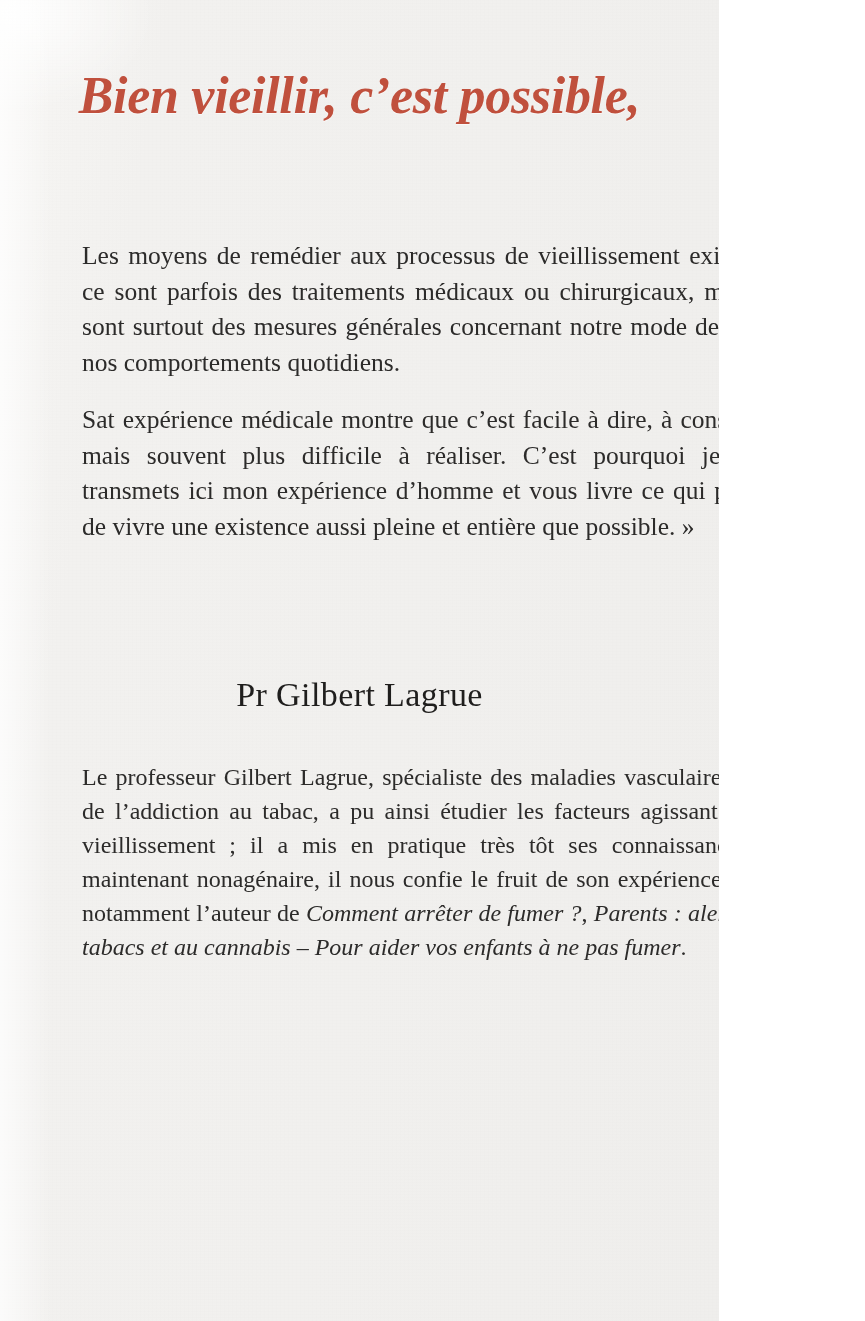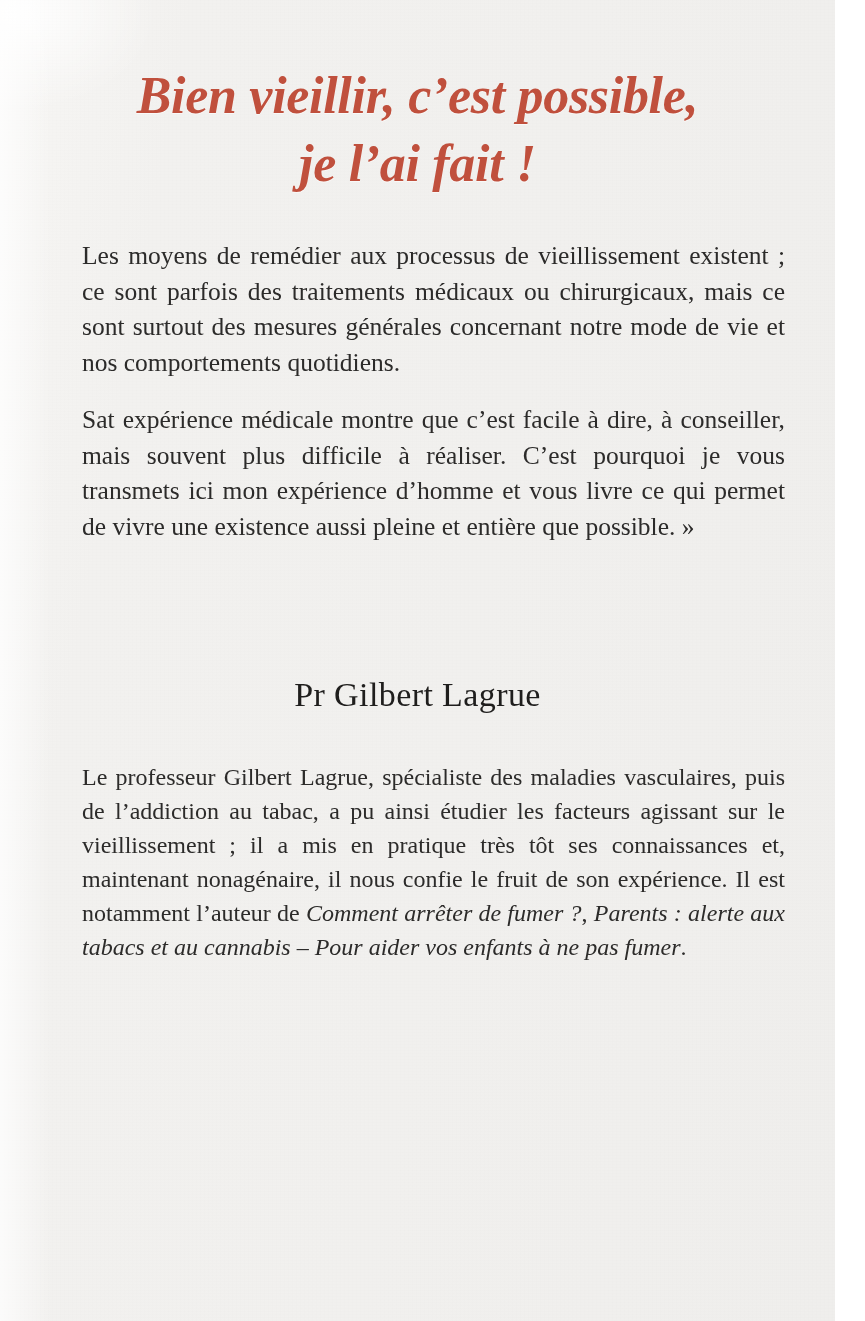--- a/index.html
+++ b/index.html
@@ -6,21 +6,21 @@
     margin: 0;
     padding: 0;
     background: #ffffff;
   }
   body {
     font-family: "Liberation Serif", "DejaVu Serif", serif;
   }
 
   #cover {
     position: relative;
-    width: 835px;
+    width: 719px;
     height: 1321px;
     background:
       radial-gradient(ellipse 200px 140px at 2% 1%, rgba(255,255,255,0.95) 0%, rgba(255,255,255,0.0) 70%),
       linear-gradient(100deg, #f7f6f4 0%, #f2f1ef 18%, #f1f0ee 55%, #efeeec 100%);
     overflow: hidden;
     box-sizing: border-box;
   }
 
   
   #cover::before {
@@ -117,21 +117,20 @@
   .bio-para i { font-style: italic; }
 </style>
 </head>
 <body>
 
 <div id="cover">
   <div class="content">
 
     <div class="title-block">
       <span class="title-line">Bien vieillir, c’est possible,</span>
-      <span class="title-line">je l’ai fait !</span>
     </div>
 
     <div class="quote-block">
       <p class="para">Les moyens de remédier aux processus de vieillissement existent ; ce sont parfois des traitements médicaux ou chirurgicaux, mais ce sont surtout des mesures générales concernant notre mode de vie et nos comportements quotidiens.</p>
       <p class="para">Sat expérience médicale montre que c’est facile à dire, à conseiller, mais souvent plus difficile à réaliser. C’est pourquoi je vous transmets ici mon expérience d’homme et vous livre ce qui permet de vivre une existence aussi pleine et entière que possible. »</p>
     </div>
 
     <div class="author-name">Pr Gilbert Lagrue</div>
 
     <div class="bio-block">

